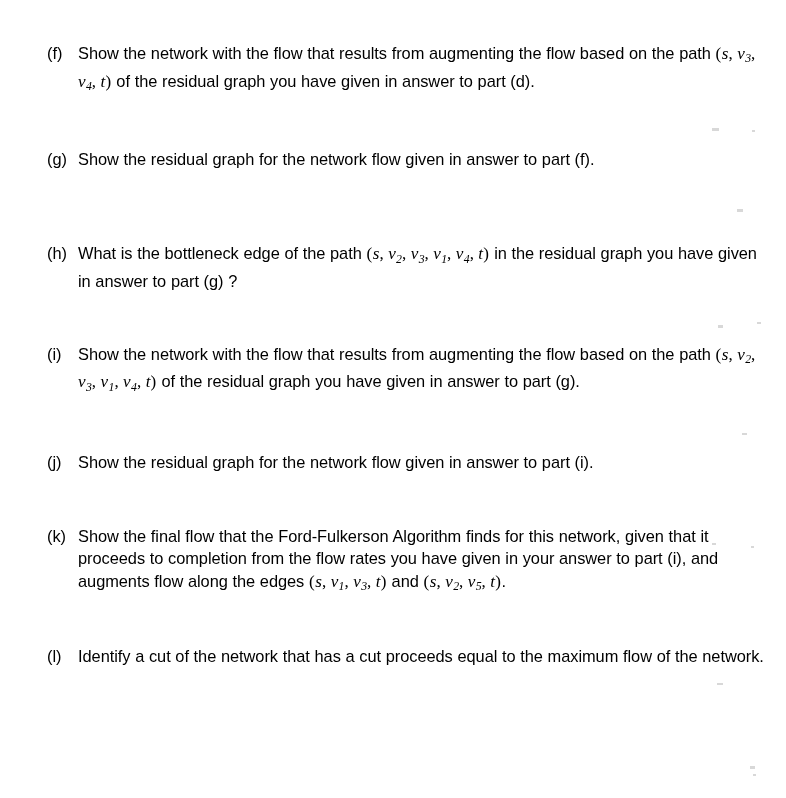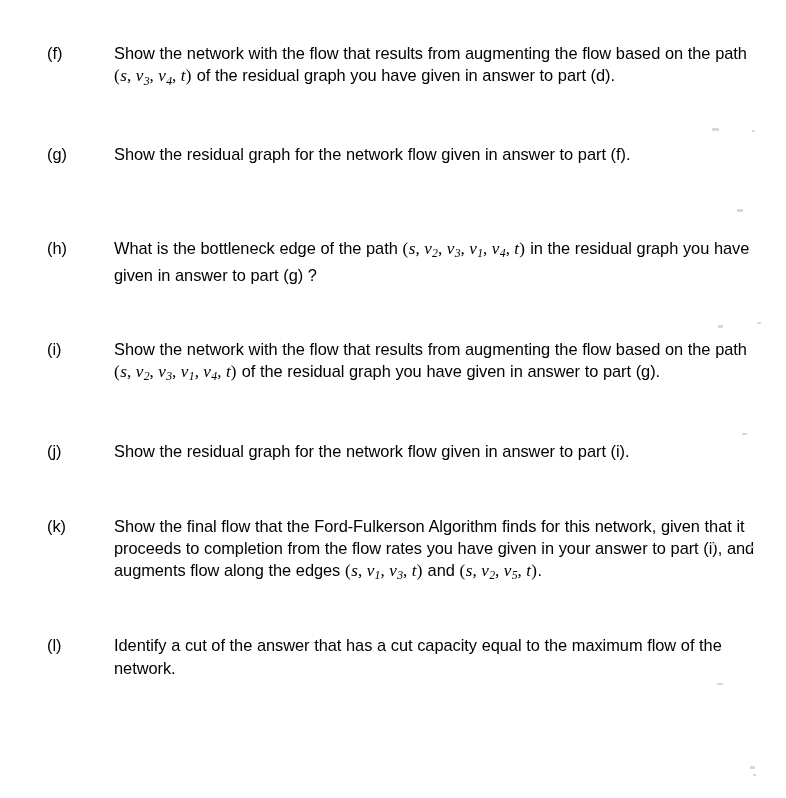--- a/index.html
+++ b/index.html
@@ -51,21 +51,20 @@
     top: 0;
     width: 31px;
     text-align: left;
     font-size: 16.4px;
     line-height: 22.2px;
     white-space: nowrap;
   }
 
   .qbody {
     display: block;
-    margin-left: 36px;
   }
 
   
   .gap-f  { margin-bottom: 0px; }
   .gap-g  { margin-top: 51px; }
   .gap-h  { margin-top: 72px; }
   .gap-i  { margin-top: 51px; }
   .gap-j  { margin-top: 53px; }
   .gap-k  { margin-top: 52px; }
   .gap-l  { margin-top: 48px; }
@@ -128,21 +127,21 @@
       <span class="qbody">Show the residual graph for the network flow given in answer to part (i).</span>
     </div>
 
     <div class="qitem gap-k">
       <span class="qlabel">(k)</span>
       <span class="qbody"><span>Show the final flow that the Ford-Fulkerson Algorithm finds for this network, given that it proceeds to completion from the flow rates you have given in your answer to part (i), and augments flow along the edges </span><span class="math"><span class="punc">(</span>s<span class="punc">, </span>v<span class="sub">1</span><span class="punc">, </span>v<span class="sub">3</span><span class="punc">, </span>t<span class="punc">)</span></span><span>  and  </span><span class="math"><span class="punc">(</span>s<span class="punc">, </span>v<span class="sub">2</span><span class="punc">, </span>v<span class="sub">5</span><span class="punc">, </span>t<span class="punc">)</span></span><span>.</span></span>
     </div>
 
     <div class="qitem gap-l">
       <span class="qlabel">(l)</span>
-      <span class="qbody">Identify a cut of the answer that has a cut capacity equal to the maximum flow of the network.</span>
+      <span class="qbody">Identify a cut of the network that has a cut proceeds equal to the maximum flow of the network.</span>
     </div>
 
   </div>
 
   <span class="speck" style="left:712px; top:128px; width:7px; height:3px;"></span>
   <span class="speck" style="left:752px; top:130px; width:3px; height:2px;"></span>
   <span class="speck" style="left:737px; top:209px; width:6px; height:3px;"></span>
   <span class="speck" style="left:718px; top:325px; width:5px; height:3px;"></span>
   <span class="speck" style="left:757px; top:322px; width:4px; height:2px;"></span>
   <span class="speck" style="left:742px; top:433px; width:5px; height:2px;"></span>

